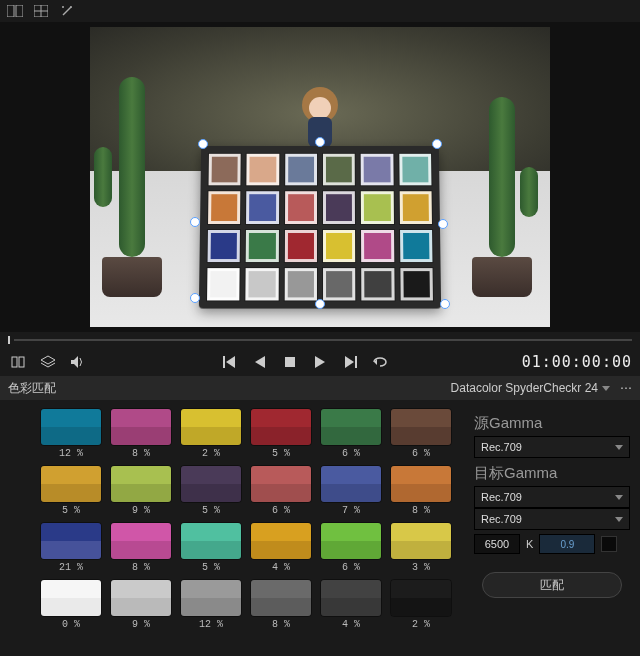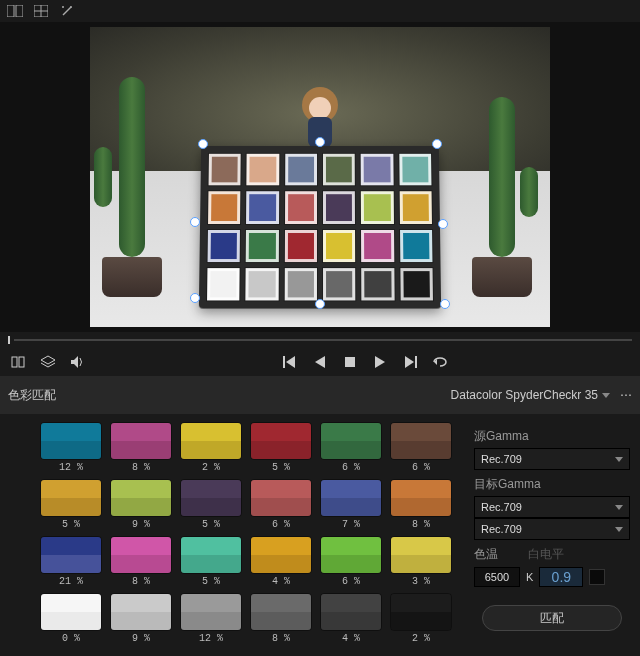--- a/index.html
+++ b/index.html
@@ -40,40 +40,40 @@
   }
   .checker-board .patch { aspect-ratio:1; border:3px solid rgba(255,255,255,0.8); outline:1px solid rgba(0,0,0,0.3);}
   .corner-handle { position:absolute; width:10px; height:10px; border-radius:50%; background:#fff; border:1px solid #5aa0ff;}
   .timeline-bar { height:16px; display:flex; align-items:center; padding:0 8px;}
   .timeline-bar .tick { width:2px; height:8px; background:#ccc;}
   .timeline-bar .track { flex:1; height:2px; background:#444; margin-left:4px;}
   .controls { height:28px; display:flex; align-items:center; padding:0 8px; gap:10px;}
   .controls .spacer { flex:1;}
   .controls .btn { width:20px; height:20px; display:flex; align-items:center; justify-content:center; color:#ccc; cursor:pointer;}
   .controls .tc { font-family:monospace; font-size:15px; color:#eee; letter-spacing:1px;}
-  .panel-header { height:38px; display:flex; align-items:center; padding:0 8px; background:#282828; font-size:12px;}
+  .panel-header { height:24px; display:flex; align-items:center; padding:0 8px; background:#282828; font-size:12px;}
   .panel-header .title { color:#ccc;}
   .panel-header .spacer { flex:1;}
   .panel-header .preset { color:#ccc; display:flex; align-items:center; gap:4px; cursor:pointer;}
   .panel-header .menu-dots { margin-left:10px; cursor:pointer;}
   .panel-body { display:flex; height:258px;}
   .swatch-area { flex:1; padding:8px 8px 0 40px; overflow:hidden;}
   .swatch-grid { display:grid; grid-template-columns:repeat(6, 62px); gap:6px 8px;}
   .swatch-cell { display:flex; flex-direction:column; align-items:center;}
   .swatch-box { width:62px; height:38px; border-radius:4px; overflow:hidden; position:relative; border:1px solid rgba(0,0,0,0.4);}
   .swatch-box .top, .swatch-box .bot { height:50%;}
   .swatch-label { font-size:10px; color:#bbb; margin-top:2px;font-family:Liberation Mono, monospace;}
   .side-panel { width:176px; padding:8px 10px; font-size:12px;}
-  .side-panel .lbl { color:#999; font-size:12px; margin:6px 0 3px;}
+  .side-panel .lbl { color:#999; font-size:15px; margin:6px 0 3px;}
   .select-box { width:100%; height:22px; background:#1e1e1e; border:1px solid #000; display:flex; align-items:center; padding:0 6px; justify-content:space-between; cursor:pointer; color:#ddd; font-size:11px;}
   .chev { width:0;height:0;border-left:4px solid transparent;border-right:4px solid transparent;border-top:5px solid #888;}
   .temp-row { display:flex; align-items:center; gap:6px; margin-top:4px;}
   .temp-input { width:46px; height:20px; background:#111; border:1px solid #000; color:#ddd; text-align:center; font-size:11px;}
   .temp-unit { color:#ccc; font-size:11px;}
-  .num-input { width:44px; height:20px; background:#1a2a3a; border:1px solid #000; color:#6aa0d0; text-align:center; font-size:14px;}
+  .num-input { width:56px; height:20px; background:#1a2a3a; border:1px solid #000; color:#6aa0d0; text-align:center; font-size:10px;}
   .chk { width:16px; height:16px; background:#0a0a0a; border:1px solid #333;}
   .match-btn { width:140px; height:26px; margin:18px auto 0; border:1px solid #444; border-radius:13px; display:flex; align-items:center; justify-content:center; color:#ccc; font-size:12px; cursor:pointer; background:#252525;}
 </style>
 </head>
 <body>
 
 <div class="toolbar">
   <span class="ticon">
       <svg width="16" height="12" viewBox="0 0 16 12">
         <rect x="0" y="0" width="7" height="12" fill="none" stroke="#aaa"></rect>
@@ -205,27 +205,28 @@
         <rect x="12" y="0" width="2" height="12" fill="#ccc"></rect>
       </svg>
     </span>
   <span class="btn">
       <svg width="16" height="12" viewBox="0 0 16 12">
         <path d="M2 6 A6 4 0 1 1 8 10" fill="none" stroke="#ccc" stroke-width="1.5"></path>
         <polygon points="2,6 5,3 5,9" fill="#ccc"></polygon>
       </svg>
     </span>
   <div class="spacer"></div>
+  <span class="tc">01:00:00:00</span>
 </div>
 
 <div class="panel-header">
   <span class="title">色彩匹配</span>
   <div class="spacer"></div>
   <span class="preset">
-    <span>Datacolor SpyderCheckr 35</span>
+    <span>Datacolor SpyderCheckr 24</span>
     <span class="chev"></span>
   </span>
   <span class="menu-dots">⋯</span>
 </div>
 
 <div class="panel-body">
   <div class="swatch-area">
     <div class="swatch-grid" id="swatch-grid">
         <div class="swatch-cell">
           <div class="swatch-box">
@@ -405,24 +406,20 @@
       </div>
     <div class="lbl">目标Gamma</div>
     <div class="select-box">
         <span>Rec.709</span>
         <span class="chev"></span>
       </div>
     <div class="select-box">
         <span>Rec.709</span>
         <span class="chev"></span>
       </div>
-    <div style="display:flex;gap:30px;margin-top:6px">
-      <div class="lbl" style="margin:0">色温</div>
-      <div class="lbl" style="margin:0;color:#555">白电平</div>
-    </div>
     <div class="temp-row">
       <input class="temp-input" value="6500" style="">
       <span class="temp-unit">K</span>
       <input class="num-input" value="0.9" style="">
       <div class="chk"></div>
     </div>
     <div class="match-btn">
         <span>匹配</span>
       </div>
   </div>

